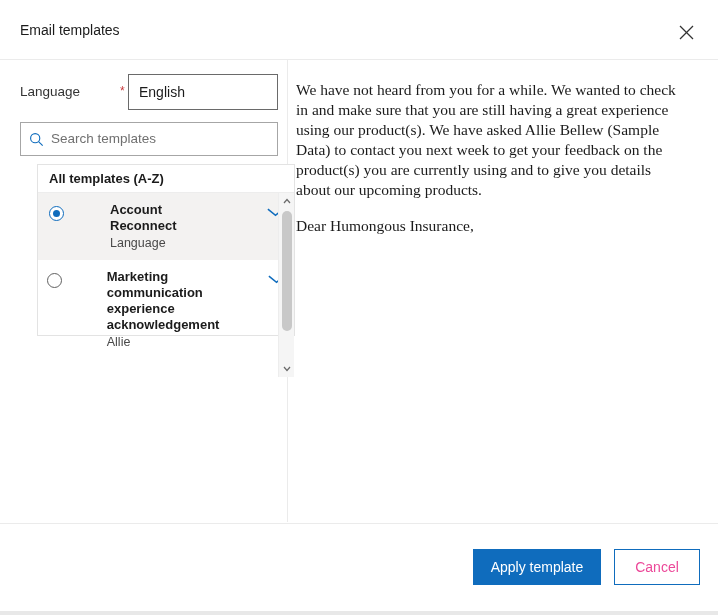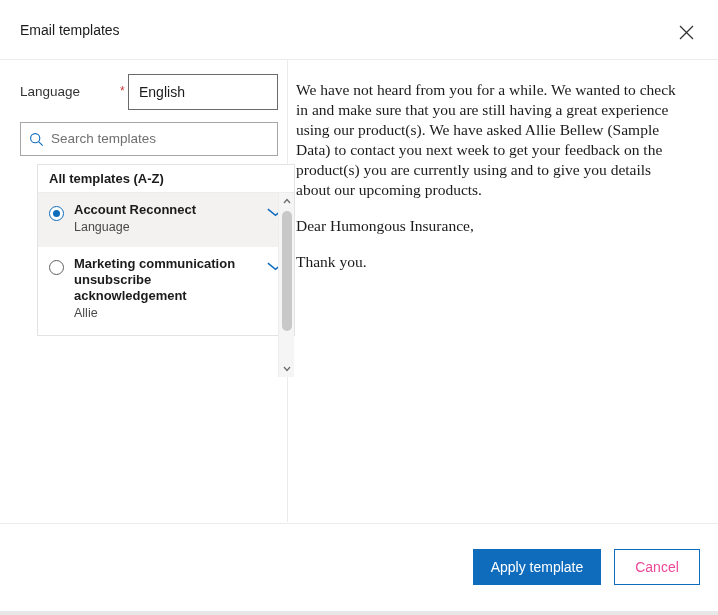--- a/index.html
+++ b/index.html
@@ -150,20 +150,21 @@
     height: 184px;
     overflow: hidden;
   }
   .list-item {
     position: relative;
     display: flex;
     align-items: flex-start;
     padding: 9px 0 9px 0;
     min-height: 54px;
     cursor: pointer;
+    gap: 36px;
   }
   .list-item.selected { background: #f3f2f1; }
   .radio-cell {
     width: 36px;
     display: flex;
     justify-content: center;
     padding-top: 4px;
   }
   .radio {
     width: 15px;
@@ -338,21 +339,21 @@
               <polyline points="2,3 10,9.5 18,3" fill="none" stroke="#0f6cbd" stroke-width="1.6"></polyline>
             </svg>
           </div>
         </div>
 
         <div class="list-item">
           <div class="radio-cell">
             <span class="radio"></span>
           </div>
           <div class="item-text">
-            <div class="item-title">Marketing communication unsubscribe acknowledgement</div>
+            <div class="item-title">Marketing communication experience acknowledgement</div>
             <div class="item-sub">Allie</div>
           </div>
           <div class="chevron-cell">
             <svg width="19" height="12" viewBox="0 0 20 12" aria-hidden="true">
               <polyline points="2,3 10,9.5 18,3" fill="none" stroke="#0f6cbd" stroke-width="1.6"></polyline>
             </svg>
           </div>
         </div>
 
       </div>
@@ -369,21 +370,20 @@
             <polyline points="1,1 4,4.5 7,1" fill="none" stroke="#6a6a6a" stroke-width="1.2"></polyline>
           </svg>
         </div>
       </div>
     </div>
   </div>
 
   <div class="preview">
     <p>We have not heard from you for a while. We wanted to check in and make sure that you are still having a great experience using our product(s). We have asked Allie Bellew (Sample Data) to contact you next week to get your feedback on the product(s) you are currently using and to give you details about our upcoming products.</p>
     <p>Dear Humongous Insurance,</p>
-    <p>Thank you.</p>
   </div>
 
   <div class="footer">
     <div class="btn btn-primary">Apply template</div>
     <div class="btn btn-secondary">Cancel</div>
   </div>
 
 </div>
 
 </body></html>

